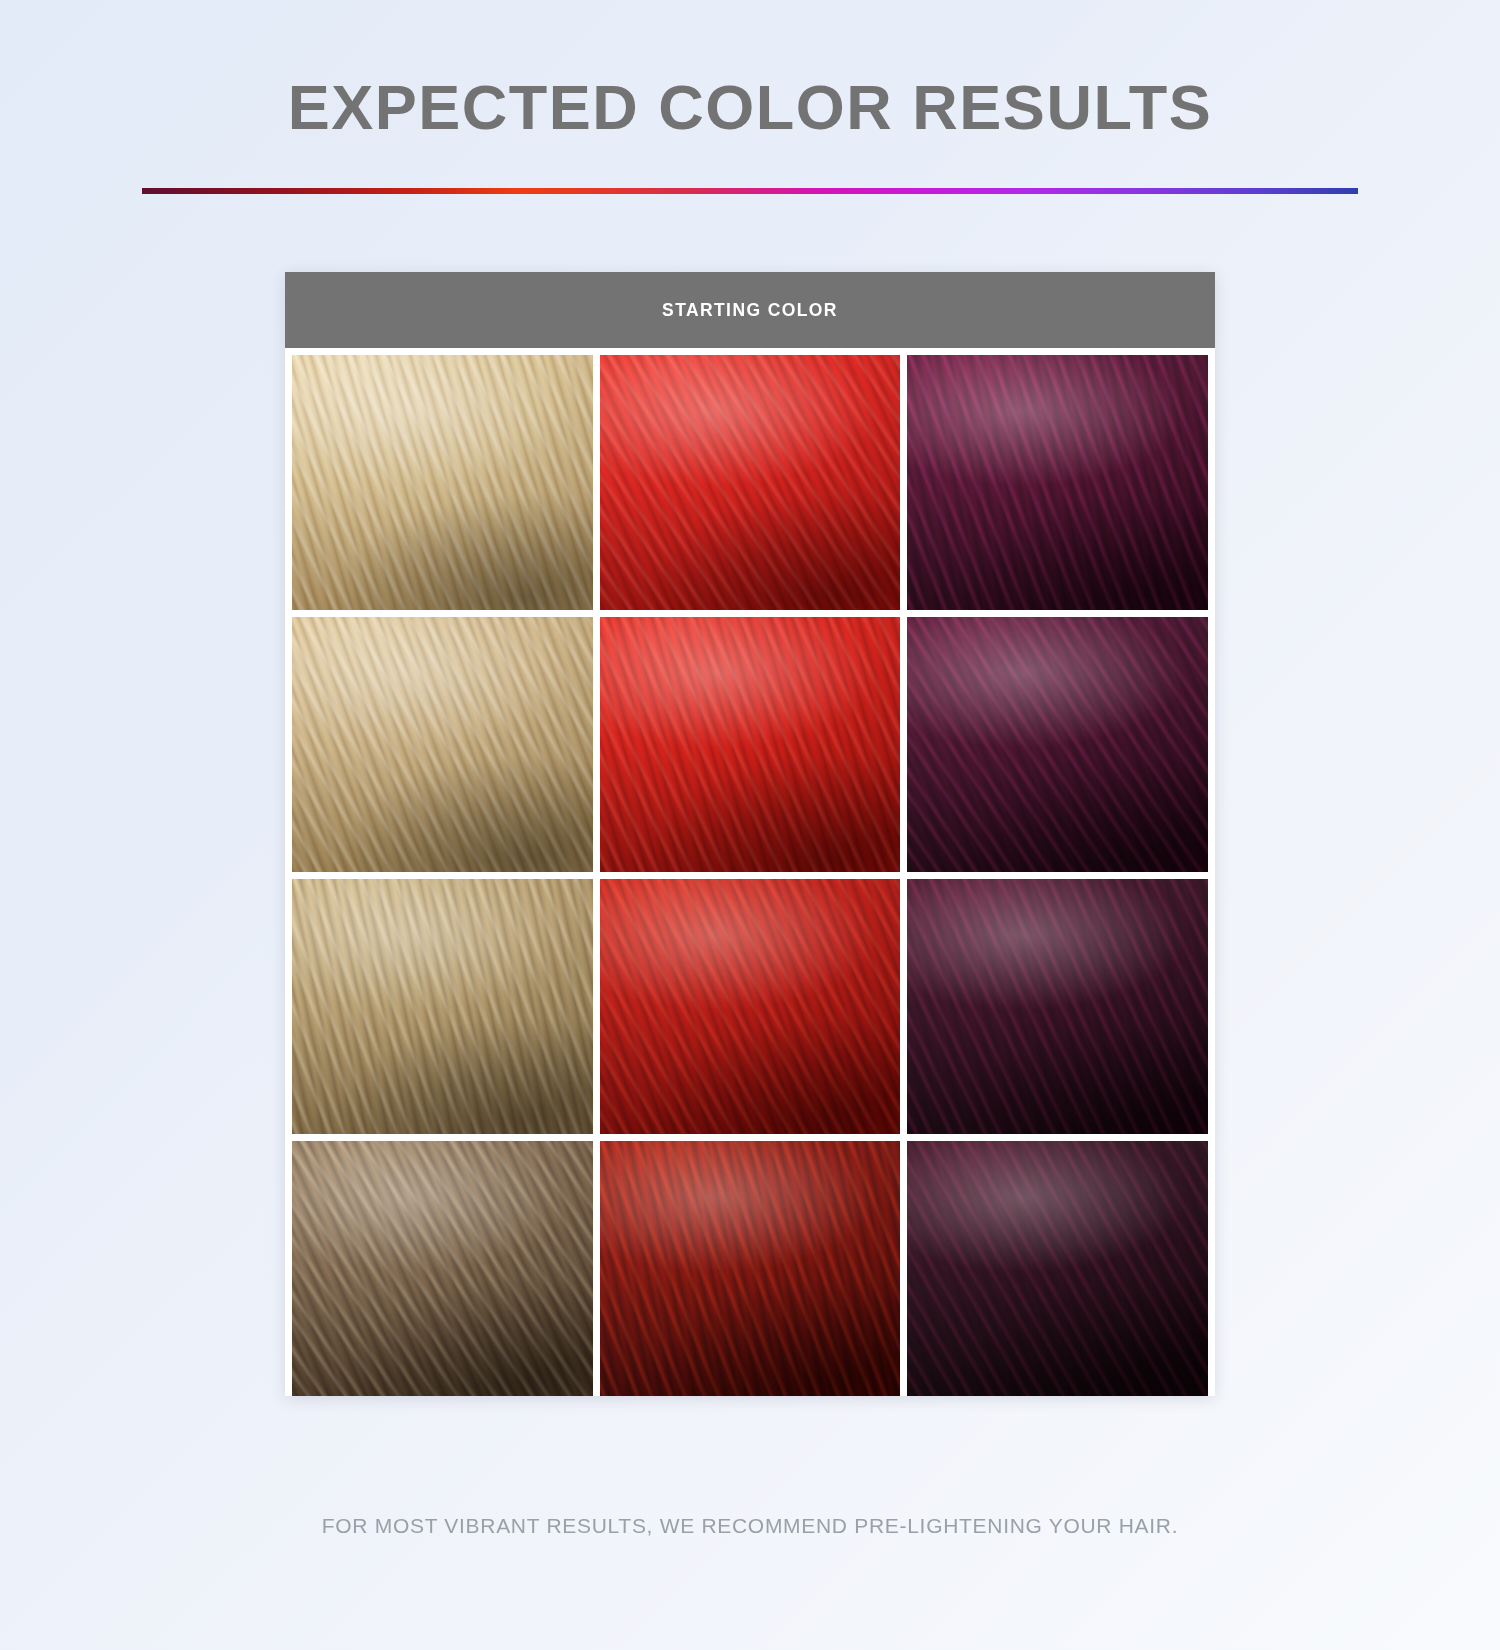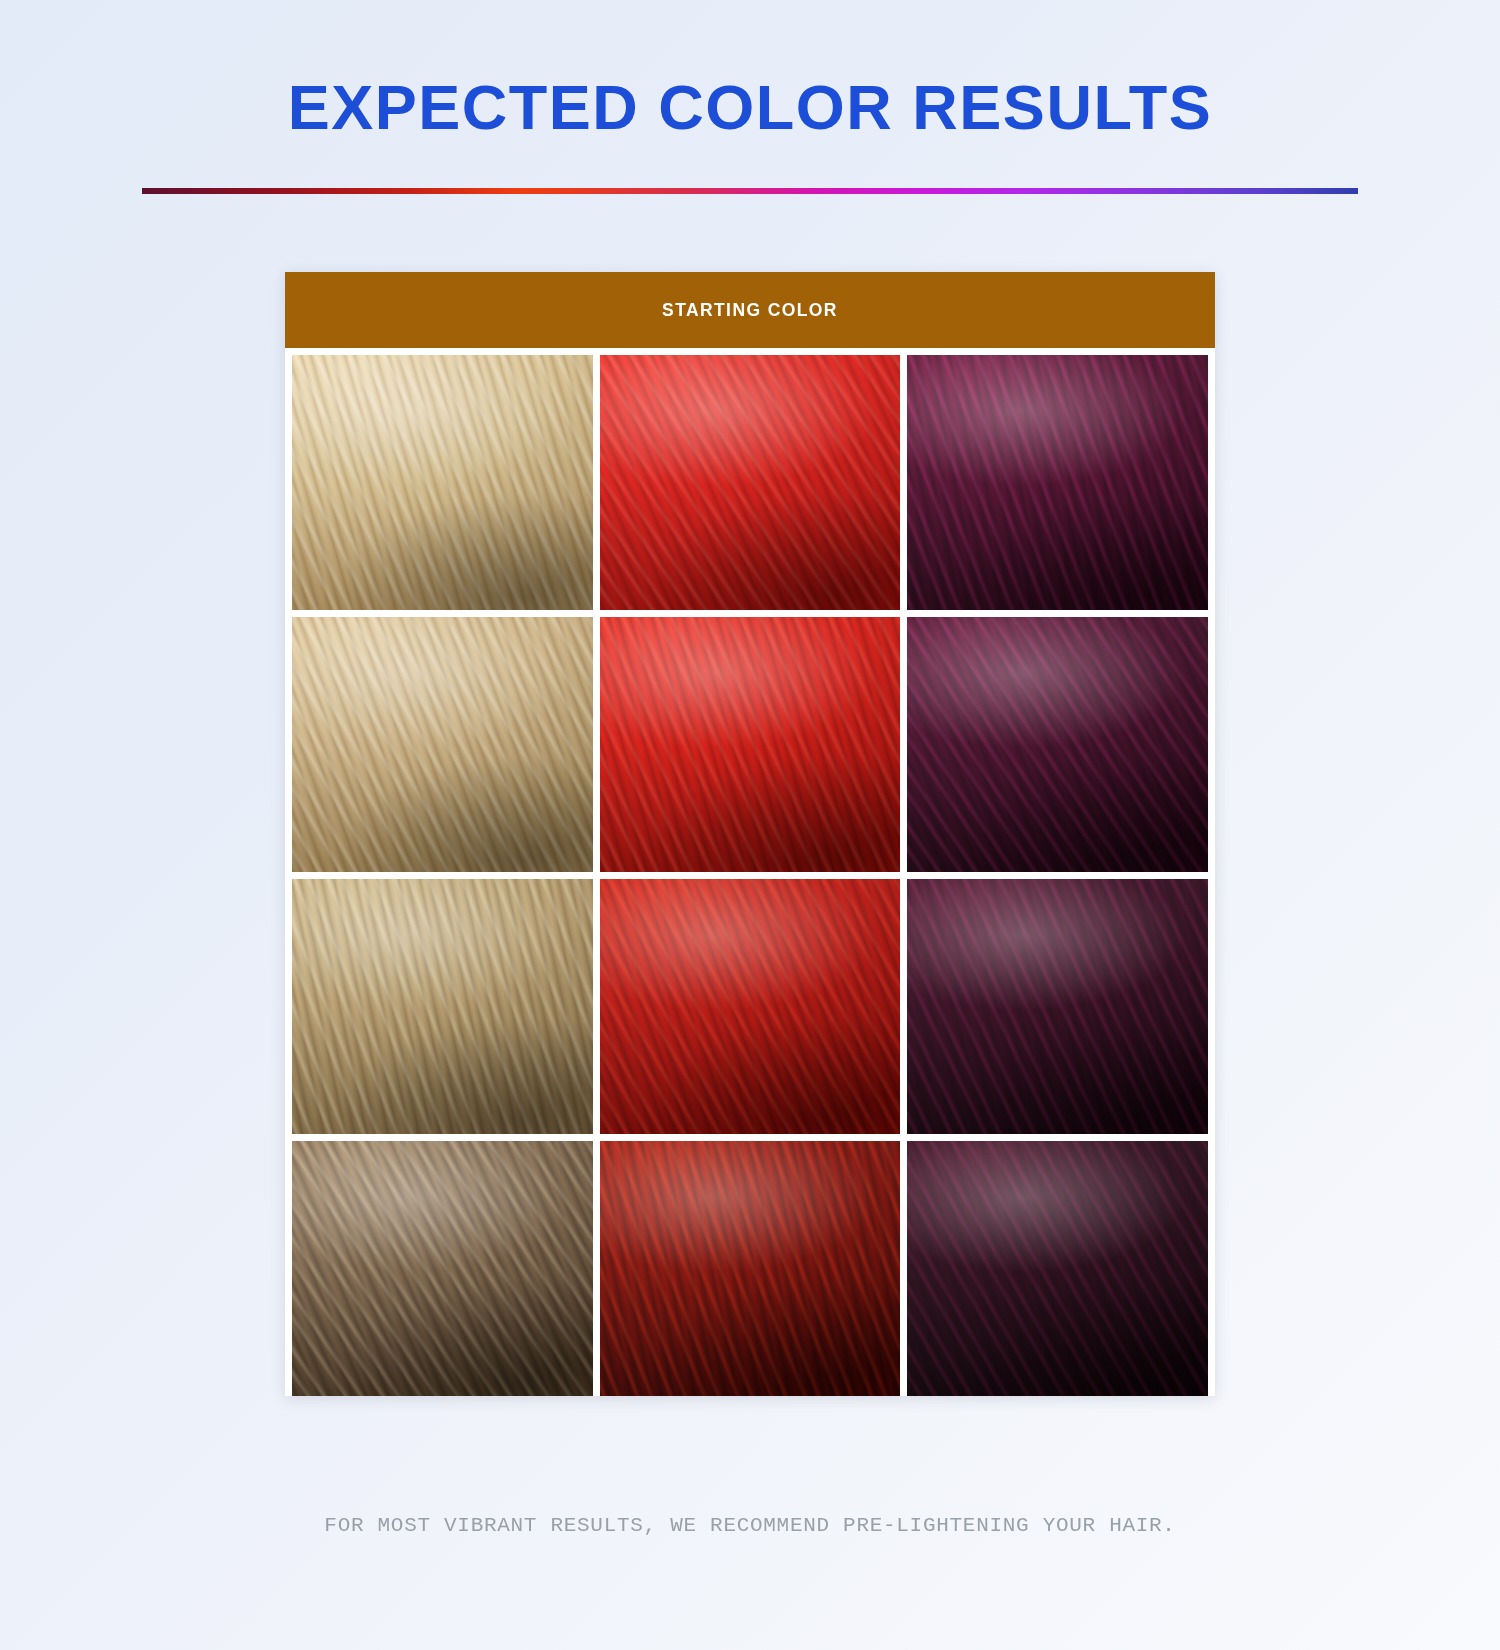--- a/index.html
+++ b/index.html
@@ -19,21 +19,21 @@
   
   .page-header {
     padding-top: 74px;
     text-align: center;
   }
 
   .page-title {
     font-size: 63px;
     font-weight: 700;
     letter-spacing: 1.5px;
-    color: #1d4ed8;
+    color: #737373;
     line-height: 1.05;
     font-family: "Liberation Sans", sans-serif;
     text-transform: uppercase;
     white-space: nowrap;
   }
 
   .title-rule-wrap {
     width: 1216px;
     margin: 48px auto 0 auto;
     height: 6px;
@@ -66,21 +66,21 @@
 
   .chart-card {
     width: 930px;
     background: #ffffff;
     box-shadow: 0 3px 14px rgba(40, 50, 80, 0.13);
     position: relative;
   }
 
   .chart-header-row {
     display: flex;
-    background: #a16207;
+    background: #737373;
     height: 76px;
   }
 
   .chart-header-cell {
     flex: 1 1 0;
     display: flex;
     align-items: center;
     justify-content: center;
     color: #ffffff;
     font-size: 17.5px;
@@ -141,21 +141,21 @@
 
   
   .footer-note {
     width: 1100px;
     margin: 118px auto 0 auto;
     text-align: center;
     color: #9aa0a8;
     font-size: 21px;
     letter-spacing: 0.7px;
     text-transform: uppercase;
-    font-family: Liberation Mono, monospace;
+    font-family: Liberation Sans, sans-serif;
     font-weight: 400;
   }
 </style>
 </head>
 <body>
 
 <div class="page-header">
   <h1 class="page-title">EXPECTED COLOR RESULTS</h1>
   <div class="title-rule-wrap">
     <div class="title-rule"></div>

